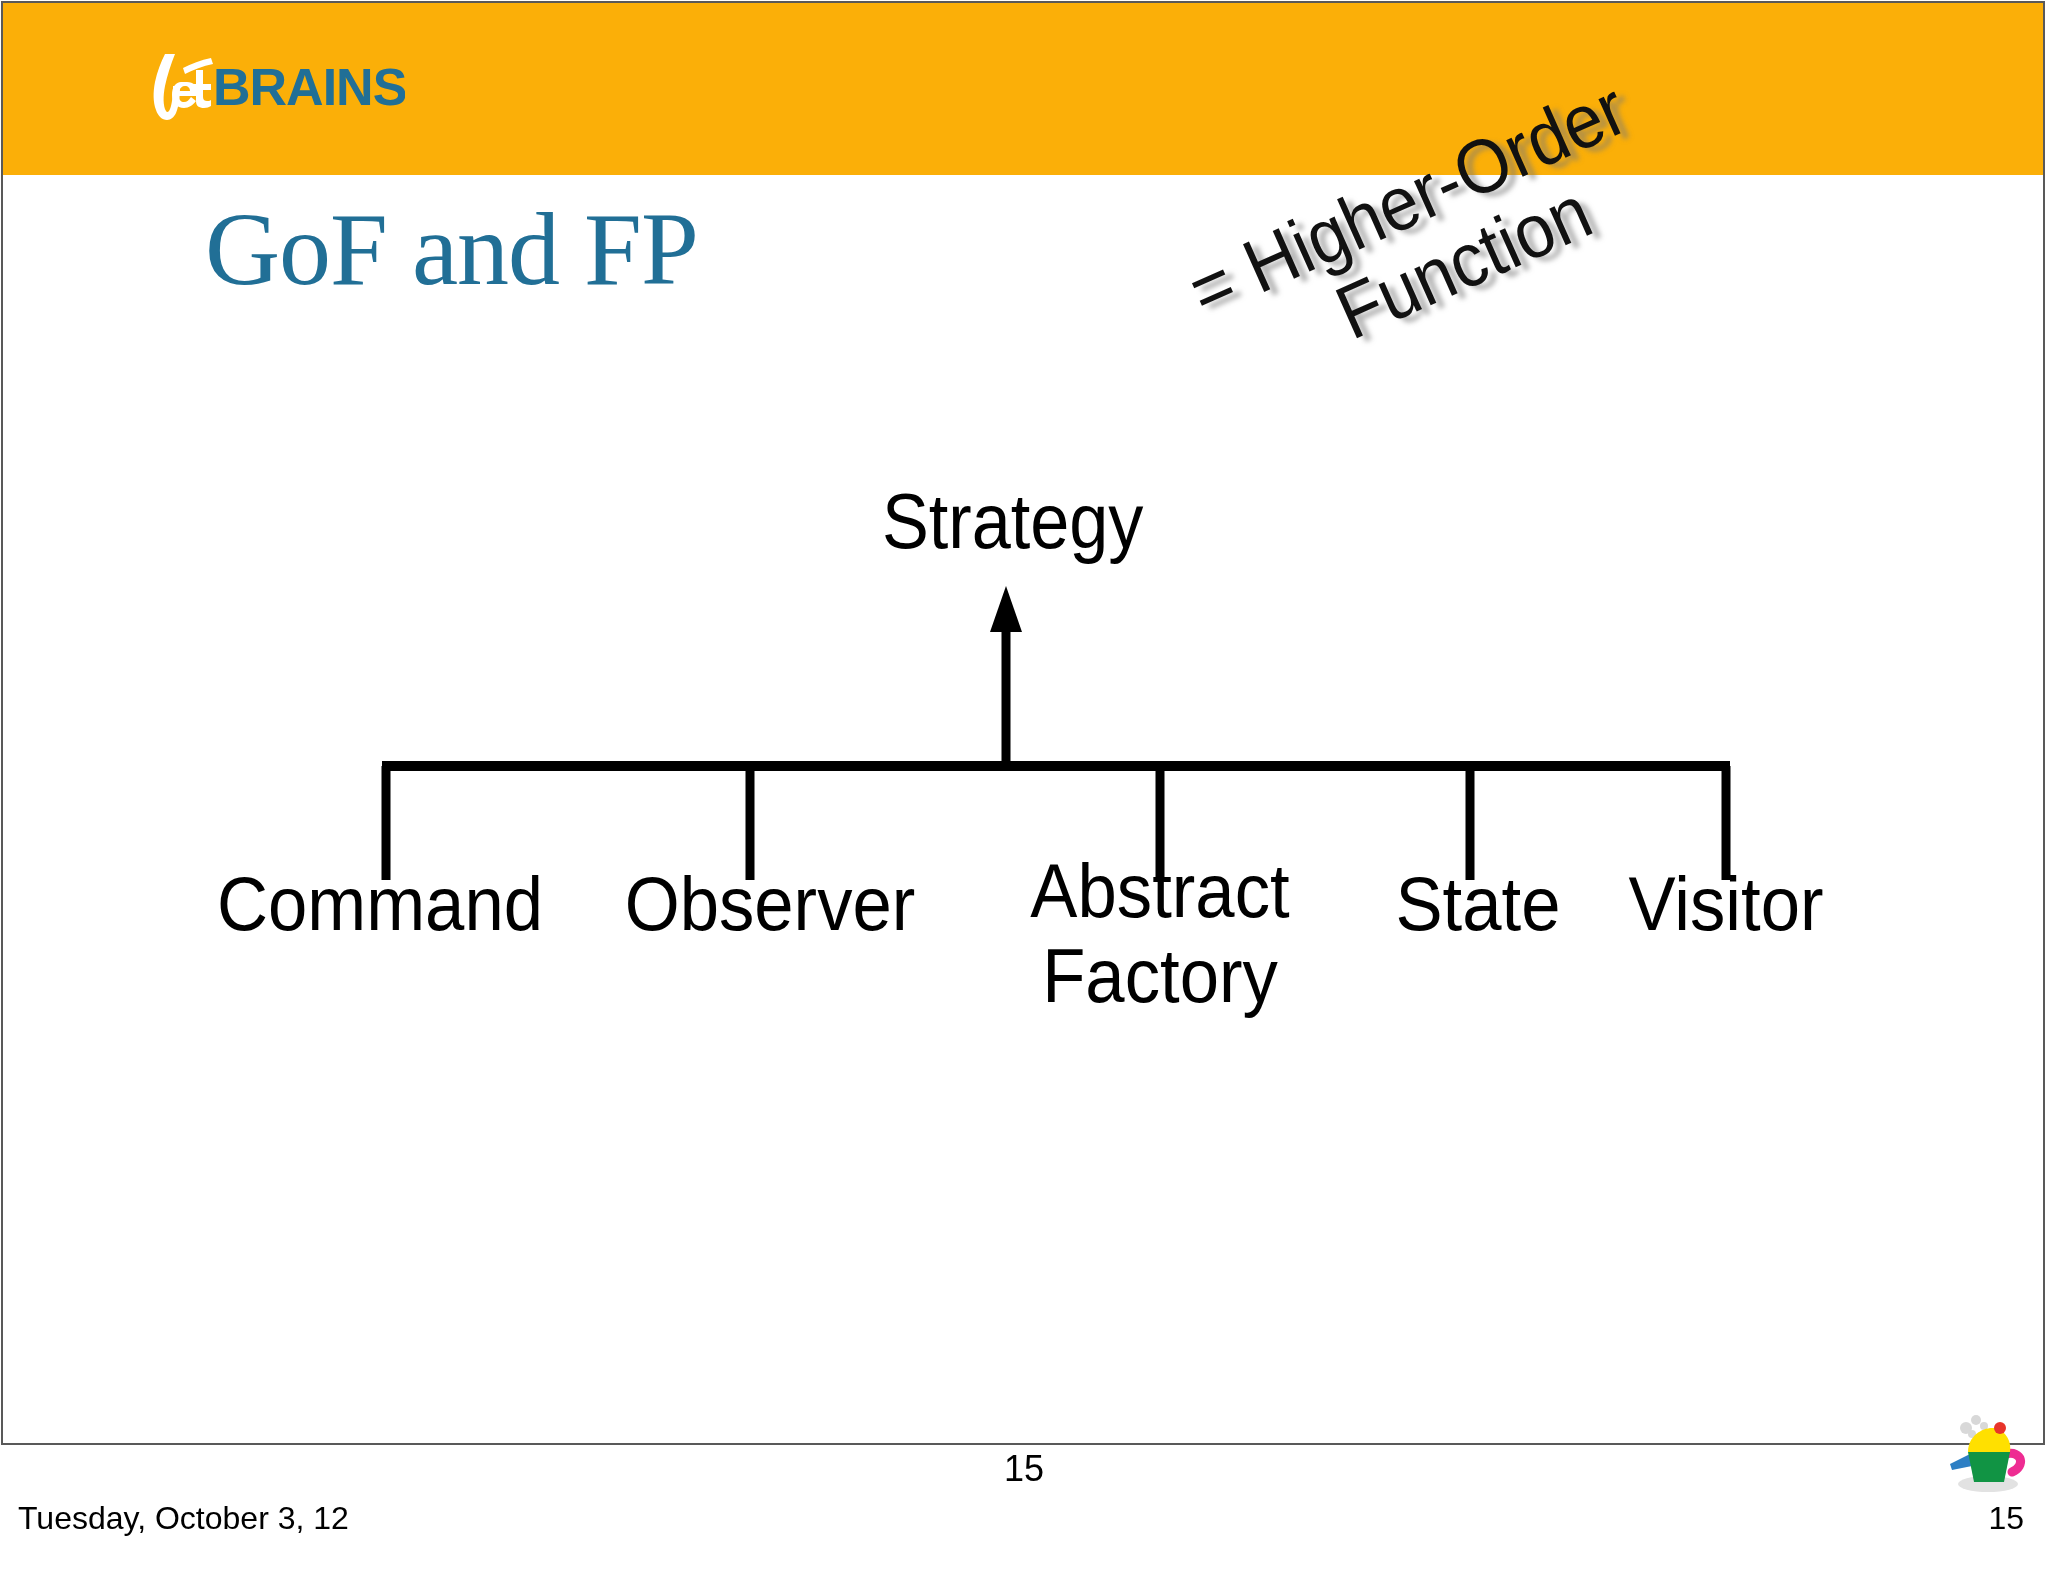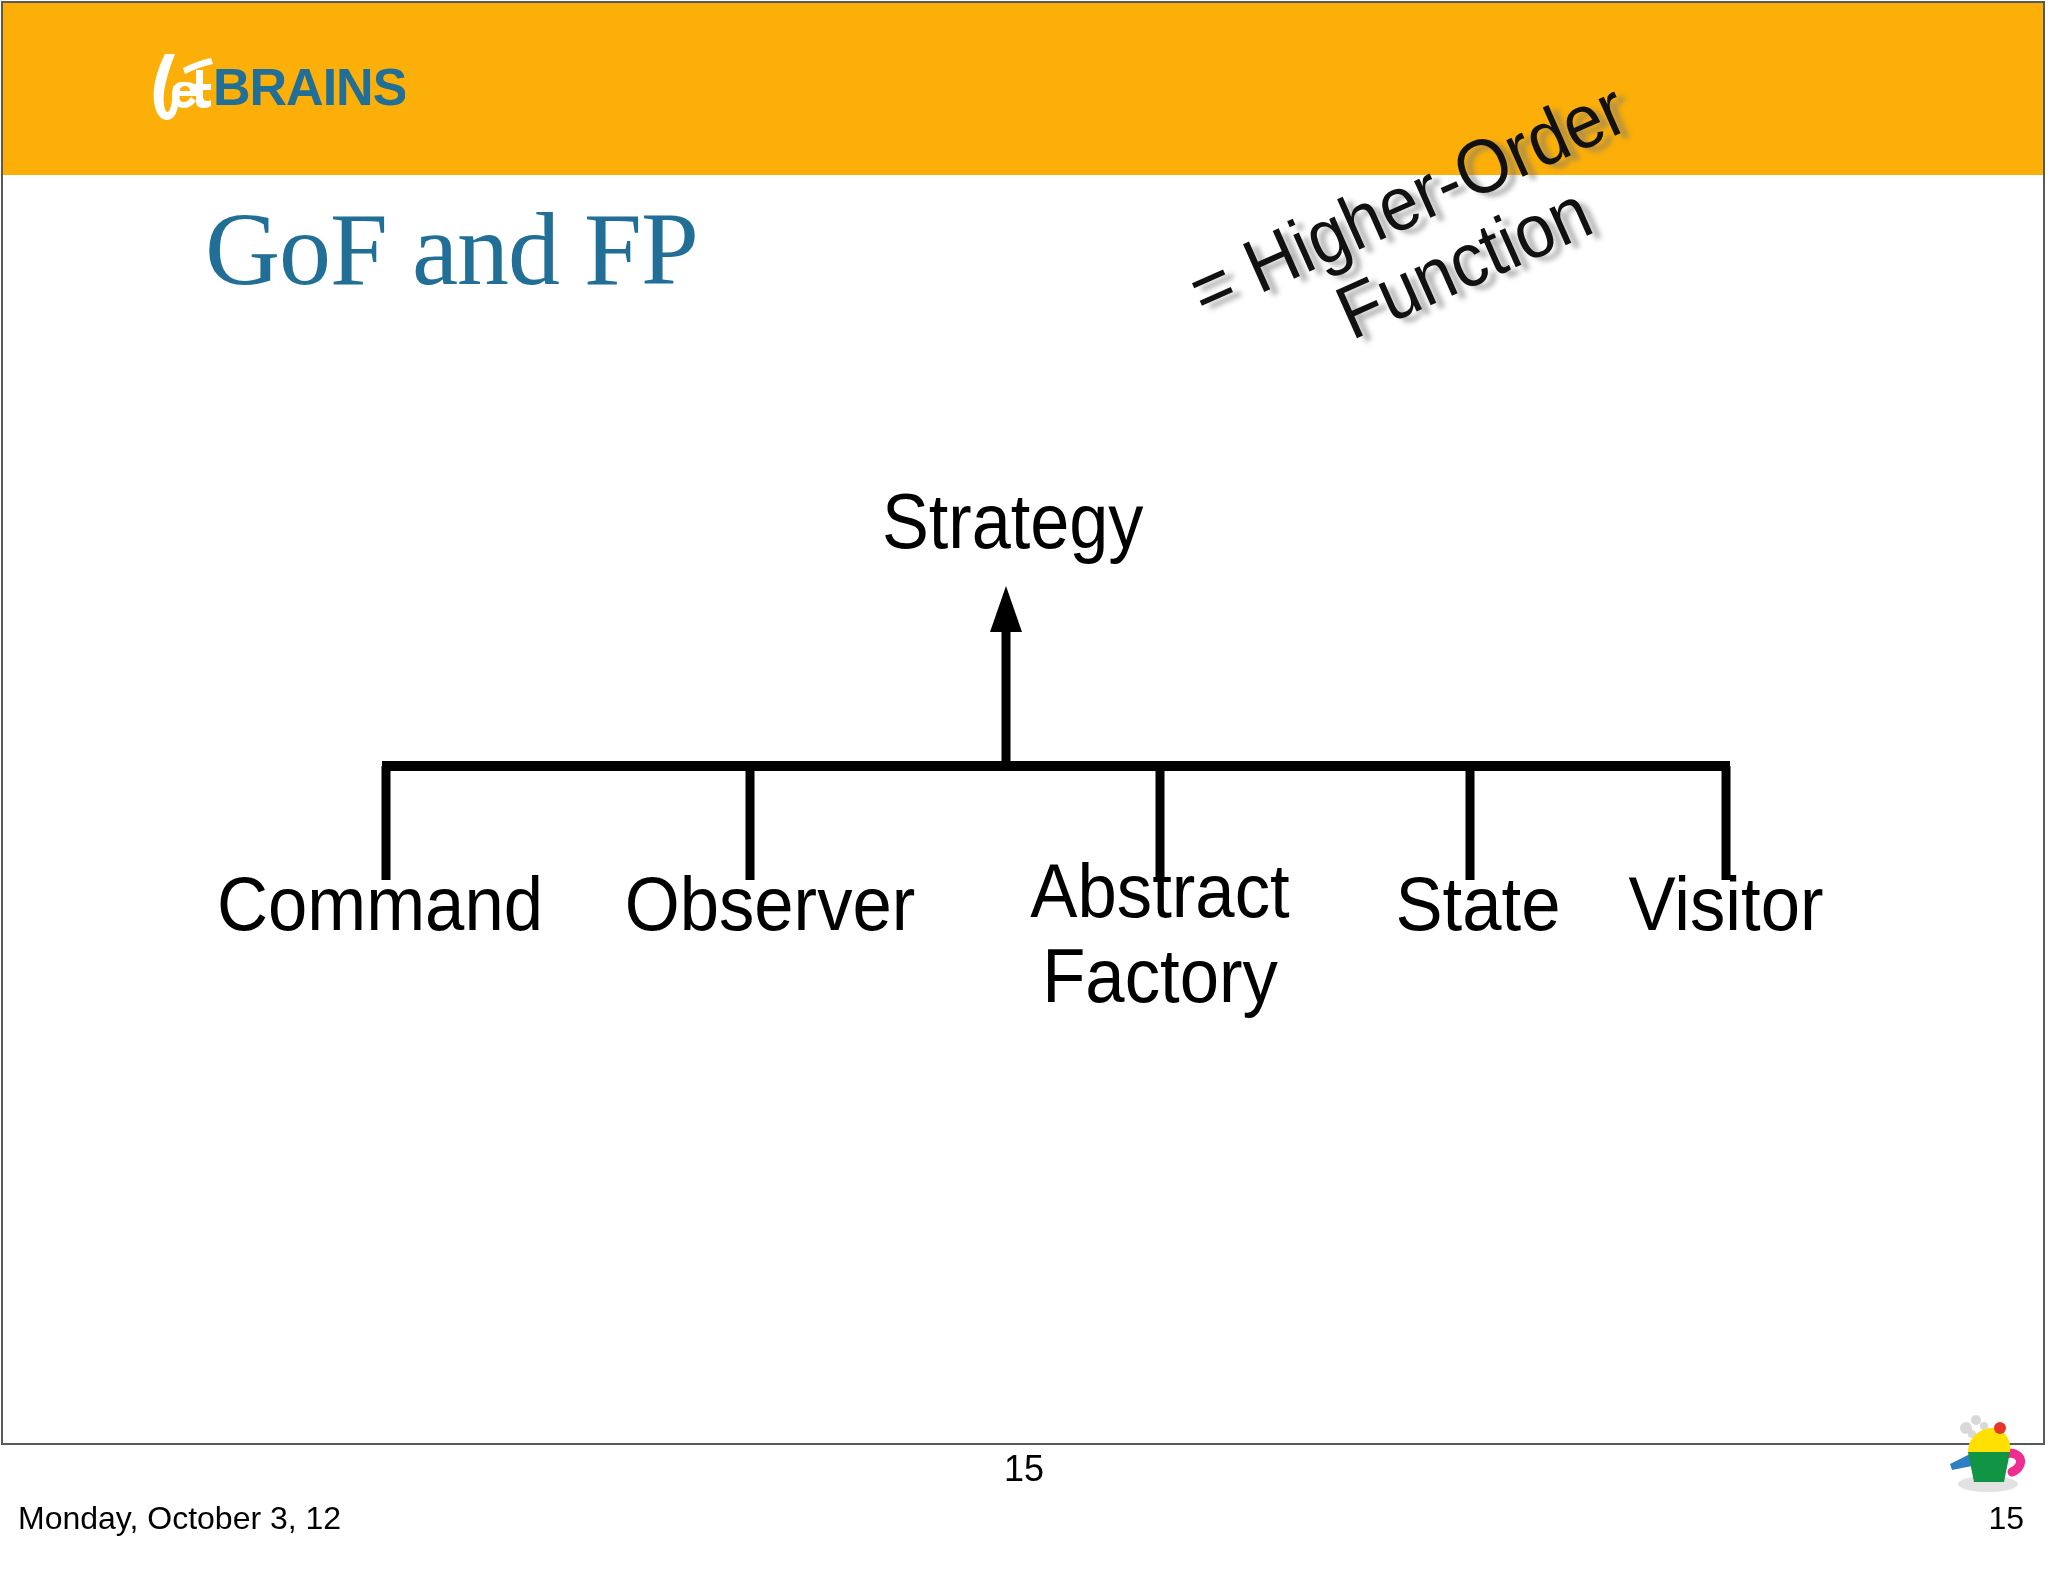--- a/index.html
+++ b/index.html
@@ -243,16 +243,16 @@
 
     <path d="M30 44 L10 54 L12 60 L32 56 Z" fill="#2D7FC4"></path>
 
     <path d="M28 42 L70 42 L64 72 L34 72 Z" fill="#119444"></path>
 
     <path d="M28 42 C28 26 42 18 52 18 C62 18 72 28 70 42 Z" fill="#FFE000"></path>
 
     <circle cx="60" cy="18" r="6" fill="#E8342A"></circle>
   </svg>
 
-  <div class="footer-date">Monday, October 3, 12</div>
+  <div class="footer-date">Tuesday, October 3, 12</div>
   <div class="footer-page">15</div>
 
 </div>
 
 </body></html>

